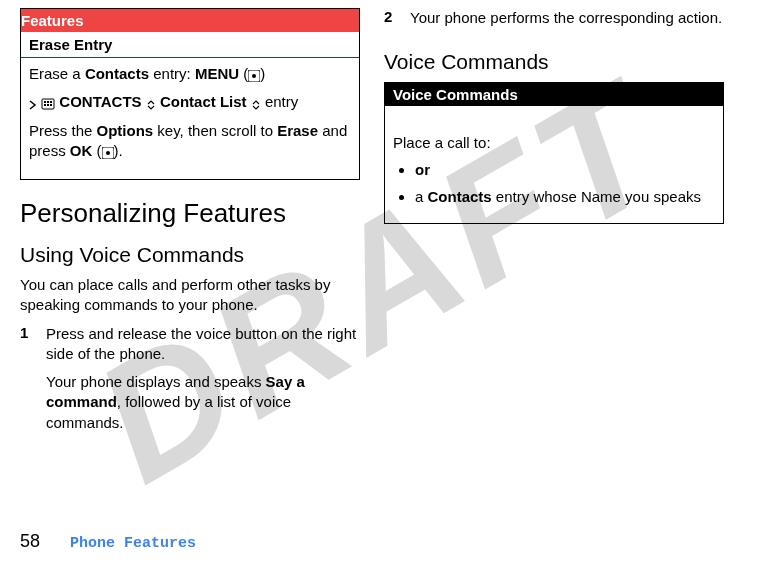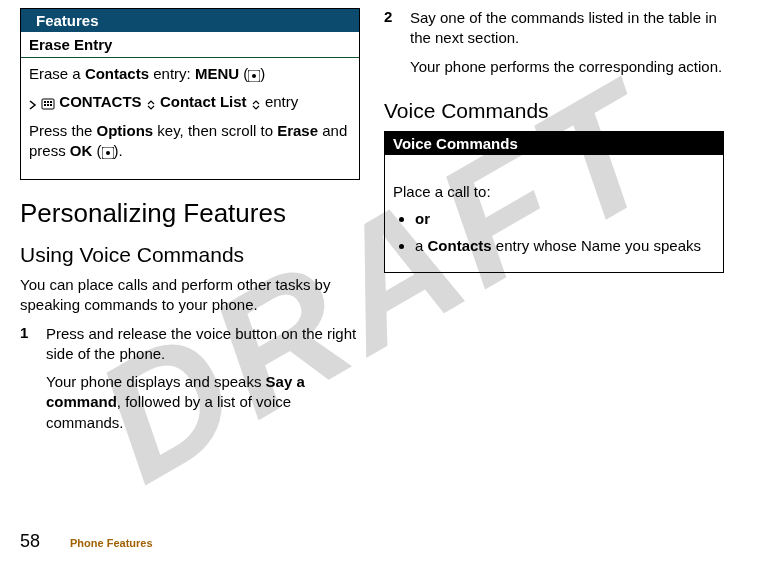--- a/index.html
+++ b/index.html
@@ -34,24 +34,24 @@
   }
   .col {
     width: 340px;
   }
   
   .feat-table {
     border: 1px solid #000;
     margin-bottom: 18px;
   }
   .feat-header {
-    background: #0c4a6e;
+    background: #ef4444;
     color: #fff;
     font-weight: bold;
-    padding: 3px 15px;
+    padding: 3px 0;
     font-size: 15px;
   }
   .feat-sub {
     border-bottom: 1px solid #14532d;
     padding: 4px 8px;
     font-weight: bold;
     font-size: 15px;
   }
   .feat-body {
     padding: 6px 8px 10px 8px;
@@ -122,22 +122,23 @@
     align-items: baseline;
     gap: 30px;
     z-index: 1;
   }
   .pagenum {
     font-weight: normal;
     font-size: 18px;
   }
   .footertext {
     font-weight: bold;
-    font-size: 11px;
-    color: #a16207;
+    font-size: 15px;
+    color: #3b82f6;
+    font-family: Liberation Mono, monospace;
   }
   svg { vertical-align: -3px; }
 </style>
 </head>
 <body>
 
 <div class="watermark">DRAFT</div>
 
 <div class="page">
 
@@ -201,21 +202,20 @@
       </div>
     </div>
 
   </div>
 
   <div class="col">
 
     <div class="step">
       <div class="step-num">2</div>
       <div class="step-text">
-        <p>Say one of the commands listed in the table in the next section.</p>
         <p>Your phone performs the corresponding action.</p>
       </div>
     </div>
 
     <h2 class="sub">Voice Commands</h2>
 
     <div class="vc-table">
       <div class="vc-header">Voice Commands</div>
       <div class="vc-body">
         <div style="margin-top:20px;">Place a call to:</div>

